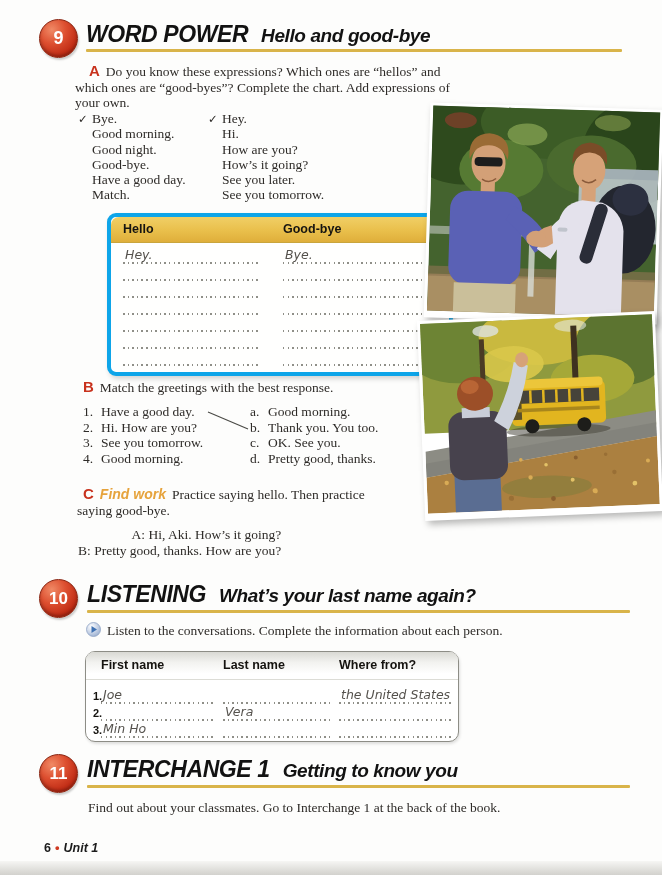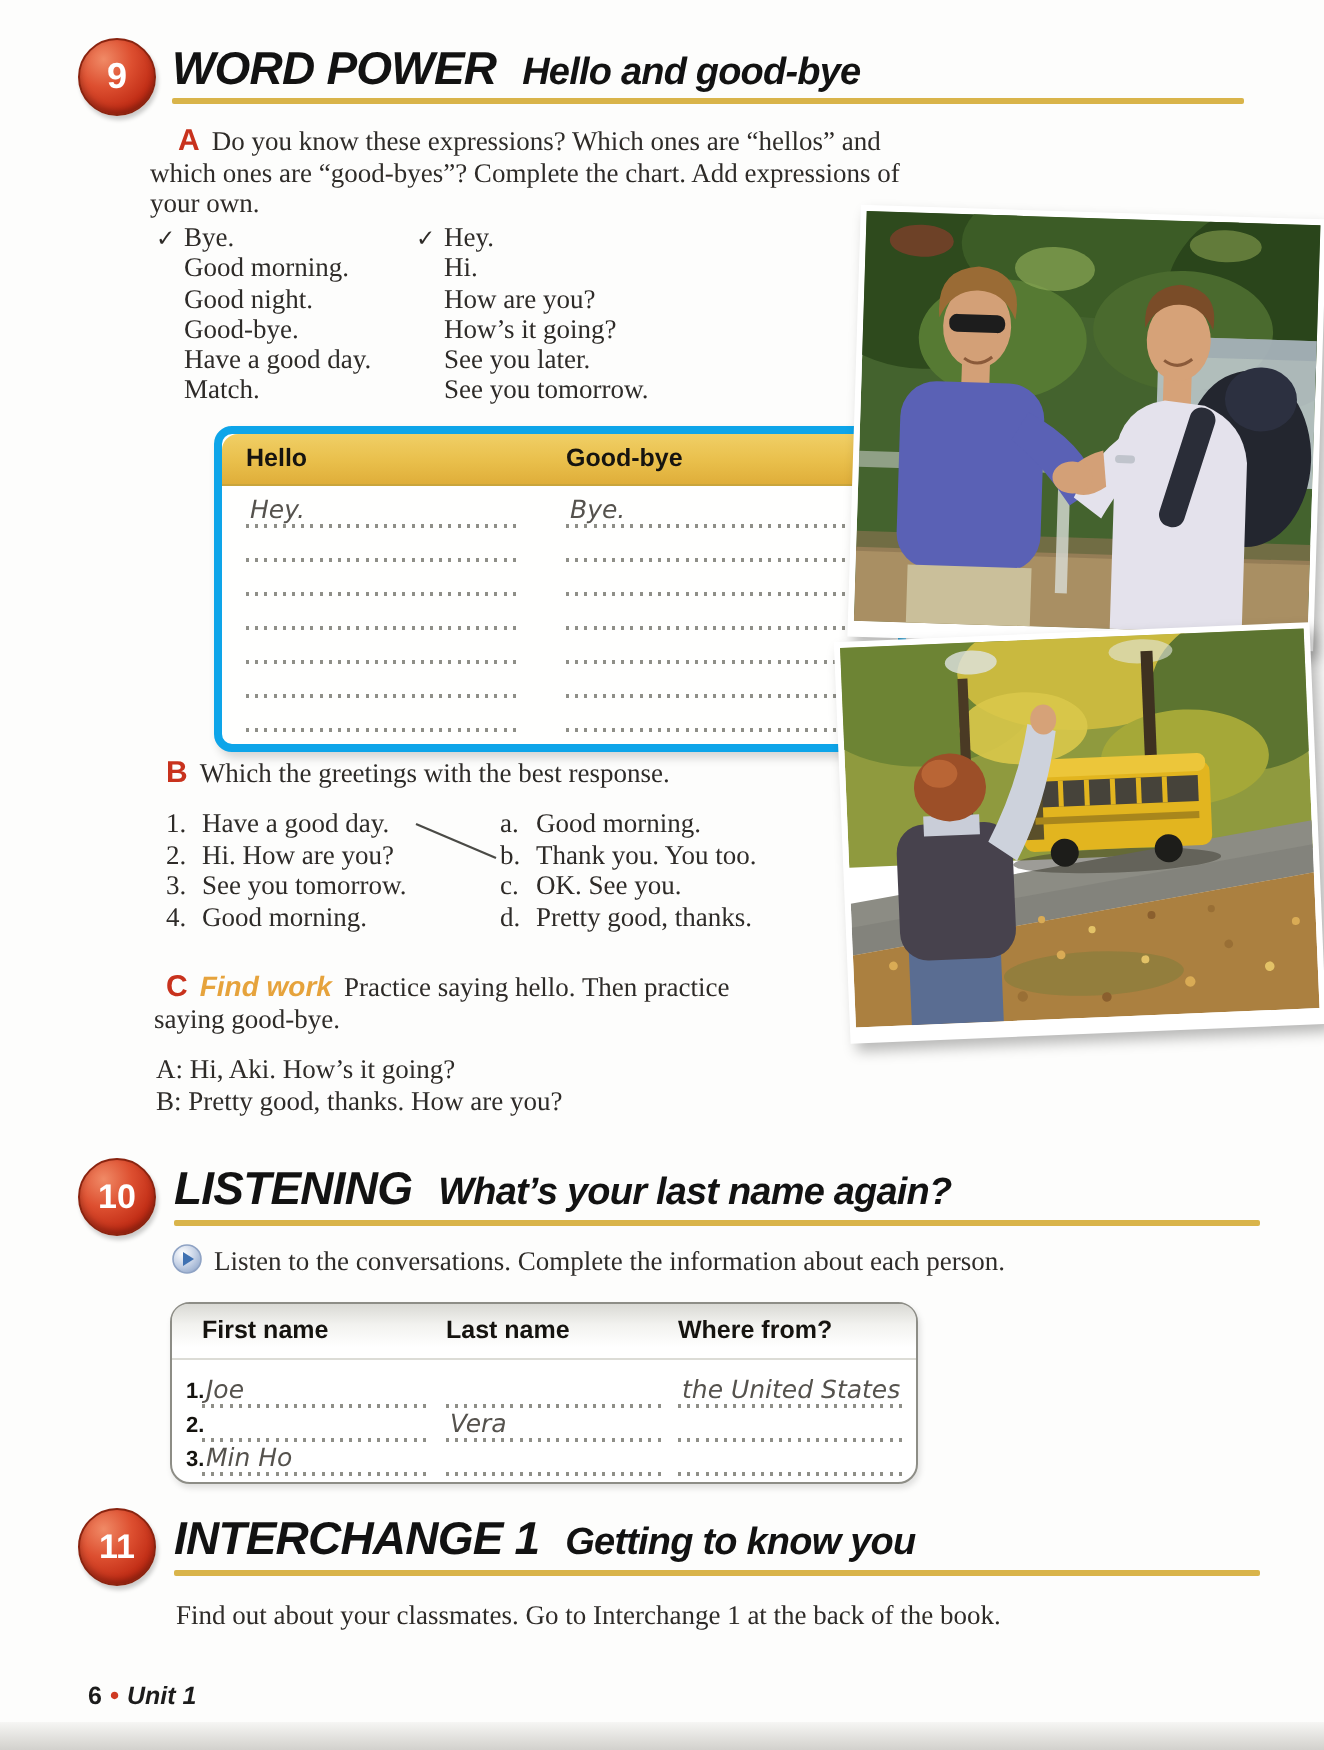--- a/index.html
+++ b/index.html
@@ -200,21 +200,21 @@
             <div class="dots"></div>
           </div>
           <div class="dotcell cell2">
             <div class="dots"></div>
           </div>
         </div>
     </div>
   </div>
 
   <div class="serif" style="position:absolute;left:83px;top:379px;">
-    <span class="red-letter">B</span><span>Which the greetings with the best response.</span>
+    <span class="red-letter">B</span><span>Match the greetings with the best response.</span>
   </div>
 
   <div style="position:absolute;left:83px;top:404px;width:330px;height:66px;">
     <div class="mcol" style="left:0;">
       <div class="mrow">
           <span class="mnum">1.</span>
           <span class="mtxt">Have a good day.</span>
         </div>
       <div class="mrow">
           <span class="mnum">2.</span>
@@ -248,21 +248,21 @@
         </div>
     </div>
     <svg style="position:absolute;left:118px;top:3px;" width="52" height="26">
       <line x1="7" y1="5" x2="47" y2="22" stroke="#4a4a46" stroke-width="1.1"></line>
     </svg>
   </div>
 
   <div class="serif" style="position:absolute;left:77px;top:486px;width:302px;text-indent:6px;">
     <span class="red-letter">C</span><span class="orange-tag">Find work</span><span>Practice saying hello. Then practice saying good-bye.</span>
   </div>
-  <div class="serif" style="position:absolute;left:78px;top:527px;">
+  <div class="serif" style="position:absolute;left:78px;top:527px;text-align:right;">
     <div>A: Hi, Aki. How’s it going?</div>
     <div>B: Pretty good, thanks. How are you?</div>
   </div>
 
   <div class="circle" style="left:39px;top:579px;">
     <span>10</span>
   </div>
   <div class="sec-title" style="left:87px;top:581px;">
     <span class="sec-main">LISTENING</span><span class="sec-sub">What’s your last name again?</span>
   </div>

